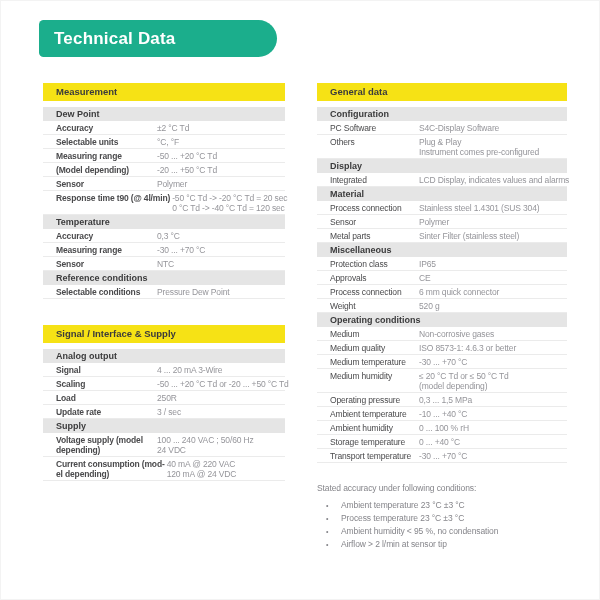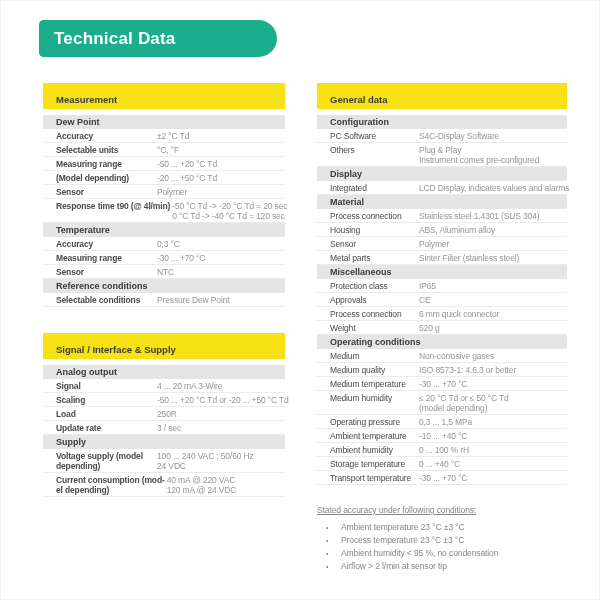--- a/index.html
+++ b/index.html
@@ -25,39 +25,39 @@
     position:absolute;left:42px;top:82px;width:524px;
     display:flex;gap:32px;align-items:flex-start;
   }
   .col{min-width:0;}
   .col-left{flex:0 0 242px;}
   .col-right{flex:1 1 auto;}
   .section + .section{margin-top:26px;}
   .sec-header{
     background:var(--header-bg,#F6E215);
     color:#3B3B3C;font-size:9.5px;font-weight:700;line-height:10px;
-    padding:12px 0 4px 13px;margin-bottom:6px;
+    padding:4px 0 4px 13px;margin-bottom:6px;
   }
   .sub-header{
     background:var(--subheader-bg,#E5E5E5);
     color:#3B3B3C;font-size:9px;font-weight:700;line-height:10px;
     padding:2px 0 2px 13px;
   }
   .row{
     display:flex;align-items:flex-start;
     border-bottom:1px solid #EBEBEB;
     padding:2px 0 1px 0;
     font-size:8.5px;line-height:10px;letter-spacing:-0.15px;
   }
   .row .label{color:#4A4A4C;padding-left:13px;box-sizing:border-box;white-space:nowrap;}
   .col-left .label{flex:0 0 112px;font-weight:bold;}
   .col-right .label{flex:0 0 100px;}
   .row .value{color:#95959A;flex:1 1 auto;min-width:0;white-space:nowrap;padding-left:2px;}
   .footer{margin-top:20px;color:#85858A;font-size:8.5px;line-height:11px;letter-spacing:-0.1px;}
-  .footer-heading{margin-bottom:5px;text-decoration:underline;}
+  .footer-heading{margin-bottom:5px;}
   .bullet-row{display:flex;padding:1px 0 1px 9px;}
   .bullet-dot{flex:0 0 15px;color:#85858A;font-size:7px;line-height:11px;}
 </style>
 </head>
 <body>
 
 <div class="page">
   <div class="banner">
     <span class="banner-text">Technical Data</span>
   </div>
@@ -242,28 +242,20 @@
           <div class="row">
             <div class="label">
               <div>Process connection</div>
             </div>
             <div class="value">
               <div>Stainless steel 1.4301 (SUS 304)</div>
             </div>
           </div>
           <div class="row">
             <div class="label">
-              <div>Housing</div>
-            </div>
-            <div class="value">
-              <div>ABS, Aluminum alloy</div>
-            </div>
-          </div>
-          <div class="row">
-            <div class="label">
               <div>Sensor</div>
             </div>
             <div class="value">
               <div>Polymer</div>
             </div>
           </div>
           <div class="row">
             <div class="label">
               <div>Metal parts</div>
             </div>

